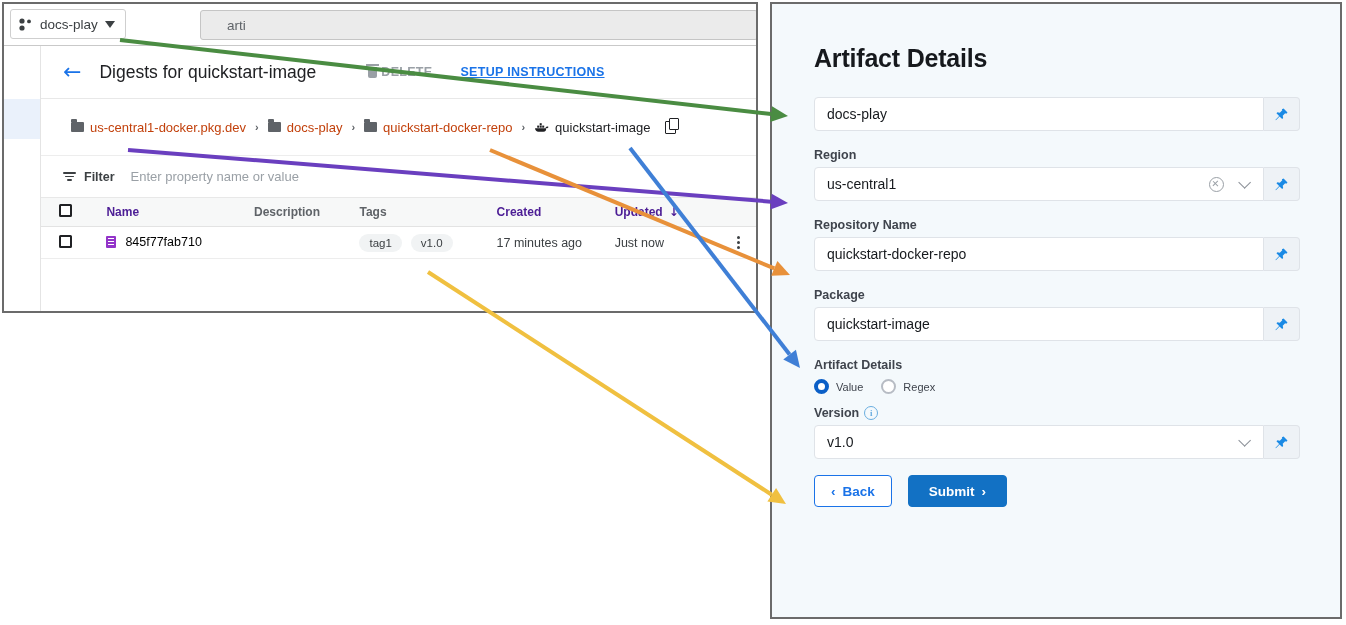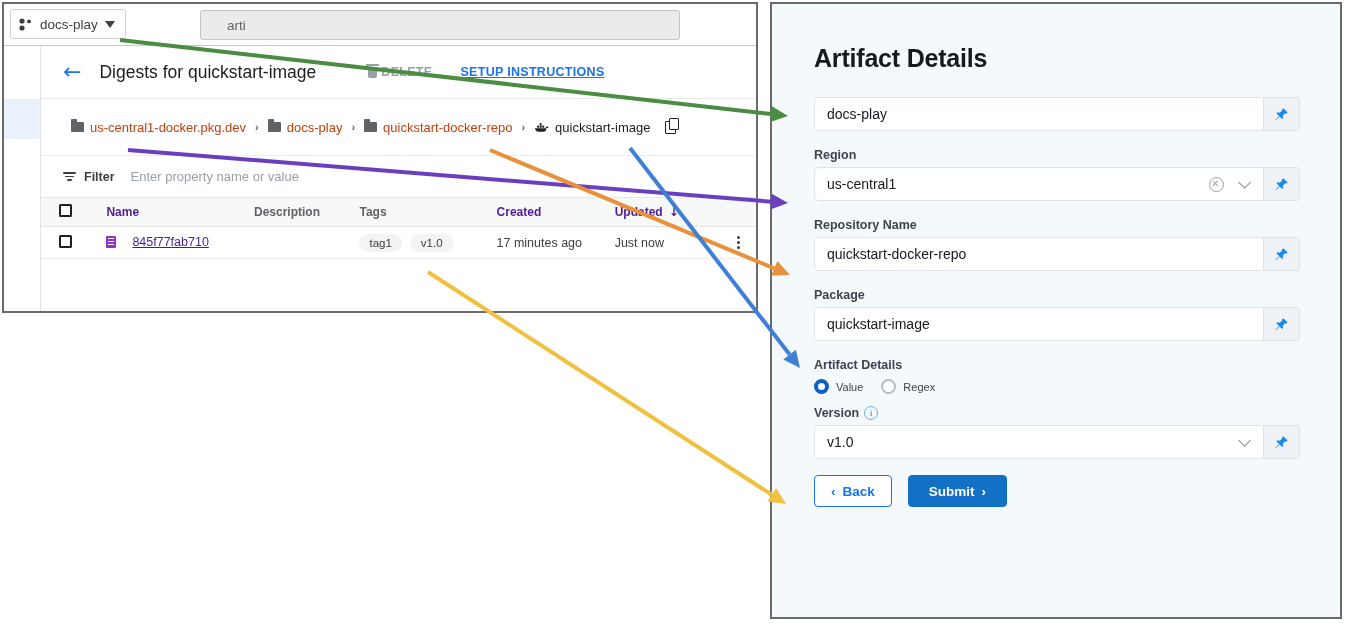--- a/index.html
+++ b/index.html
@@ -57,21 +57,21 @@
   .caret-down {
     width: 0; height: 0;
     border-left: 5.5px solid transparent;
     border-right: 5.5px solid transparent;
     border-top: 7px solid #3c4043;
   }
   .search-box {
     position: absolute;
     left: 196px;
     top: 6px;
-    width: 480px;
+    width: 558px;
     height: 30px;
     background: #ebebeb;
     border: 1px solid #c5c5c5;
     border-radius: 3px;
     box-sizing: border-box;
     display: flex;
     align-items: center;
     padding-left: 26px;
   }
   .search-box span {
@@ -291,23 +291,22 @@
     display: inline-block;
     width: 13px; height: 13px;
     border: 2px solid #202124;
     border-radius: 1.5px;
     box-sizing: border-box;
     background: #fff;
   }
   .digest-link {
     display: inline-flex;
     align-items: center;
-    gap: 16px;
-    color: #4c1d95;
-    text-decoration: underline;
+    gap: 9px;
+    color: #000000;
     font-size: 12.5px;
   }
   .doc-glyph {
     display: inline-block;
     width: 10px; height: 12px;
     background: #9334c9;
     border-radius: 1px;
     position: relative;
   }
   .doc-glyph:after {

